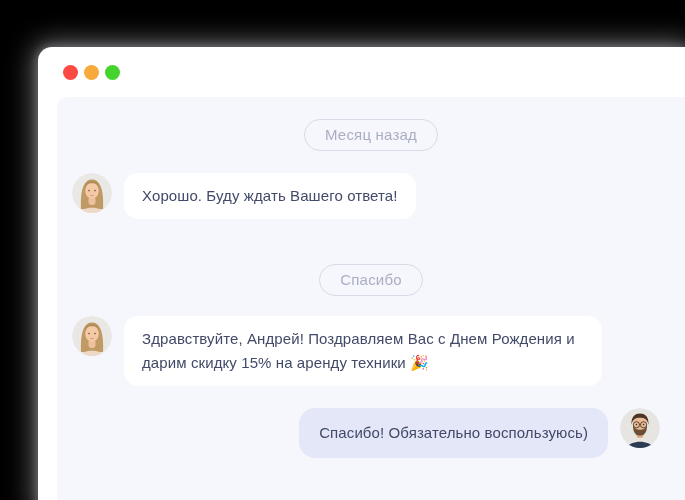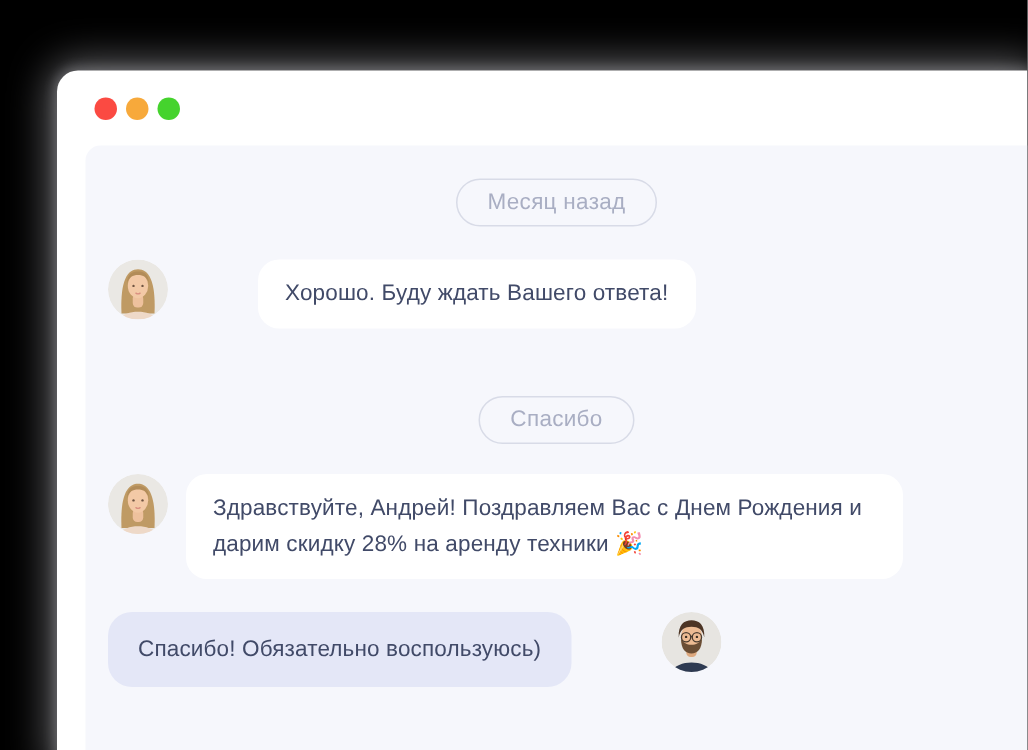--- a/index.html
+++ b/index.html
@@ -13,27 +13,27 @@
   .dot{width:15px;height:15px;border-radius:50%;display:inline-block;}
   .dot.red{background:#fb4a42;}
   .dot.yellow{background:#f7a93b;}
   .dot.green{background:#45d32d;}
   .chat{margin-left:19px;width:628px;height:410px;background:#f6f7fc;border-top-left-radius:10px;
         box-sizing:border-box;padding-top:22px;display:flex;flex-direction:column;}
   .divider{display:flex;justify-content:center;}
   .pill{border:1px solid #d8dbe7;color:#a9aec3;font-size:15px;line-height:20px;
         padding:5px 20px;border-radius:17px;background:transparent;letter-spacing:0.2px;}
   .row{display:flex;align-items:flex-start;padding-left:15px;padding-right:25px;}
-  .row.out{}
+  .row.out{justify-content:flex-end;}
   .avatar{width:40px;height:40px;border-radius:50%;overflow:hidden;flex:0 0 40px;display:block;}
   .bubble{background:#ffffff;border-radius:14px;padding:11px 18px;color:#414a68;
           font-size:15px;line-height:24px;max-width:442px;letter-spacing:0.1px;}
   .row.in .bubble{margin-left:12px;}
   .bubble.out-bubble{background:#e4e7f7;border-radius:16px;padding:13px 20px;margin-right:12px;}
-  .mt-22{margin-top:22px;gap:48px;}
+  .mt-22{margin-top:22px;}
   .mt-45{margin-top:45px;}
   .mt-20{margin-top:20px;}
 </style>
 </head>
 <body>
 
 <div class="stage">
   <div class="window">
 
     <div class="titlebar">
@@ -76,21 +76,21 @@
             <path d="M9,36 C8,14 13,6.5 20,6.5 C27,6.5 32,14 31,36 Z" fill="#bf9a64"></path>
             <rect x="16.5" y="23" width="7" height="9" rx="3" fill="#eec19d"></rect>
             <ellipse cx="20" cy="17.5" rx="6.8" ry="8.3" fill="#f3c9a6"></ellipse>
             <circle cx="17" cy="17.6" r="0.8" fill="#6f5442"></circle>
             <circle cx="23" cy="17.6" r="0.8" fill="#6f5442"></circle>
             <path d="M18.6,22.4 Q20,23.4 21.4,22.4" stroke="#d98f80" stroke-width="0.9" fill="none" stroke-linecap="round"></path>
             <path d="M12.6,16 C13,9.5 16,8 20,8 C24,8 27,9.5 27.4,16 C26,11.5 23.5,10.3 20,10.3 C16.5,10.3 14,11.5 12.6,16 Z" fill="#b28c59"></path>
             <path d="M7,40 C12,33 28,33 33,40 Z" fill="#eed9c8"></path>
           </svg>
         </span>
-        <div class="bubble">Здравствуйте, Андрей! Поздравляем Вас с Днем Рождения и дарим скидку 28% на аренду техники 🎉</div>
+        <div class="bubble">Здравствуйте, Андрей! Поздравляем Вас с Днем Рождения и дарим скидку 15% на аренду техники 🎉</div>
       </div>
 
       <div class="row out mt-22">
         <div class="bubble out-bubble">Спасибо! Обязательно воспользуюсь)</div>
         <span class="avatar">
           <svg viewBox="0 0 40 40" width="40" height="40">
             <circle cx="20" cy="20" r="20" fill="#e7e5e1"></circle>
             <rect x="16.5" y="21" width="7" height="9" rx="3" fill="#dda87e"></rect>
             <ellipse cx="20" cy="16.5" rx="7" ry="8.6" fill="#edbb93"></ellipse>
             <path d="M13,17.5 C13,25 16,27.6 20,27.6 C24,27.6 27,25 27,17.5 C25.5,20.8 23,21.8 20,21.8 C17,21.8 14.5,20.8 13,17.5 Z" fill="#6b4e35"></path>

